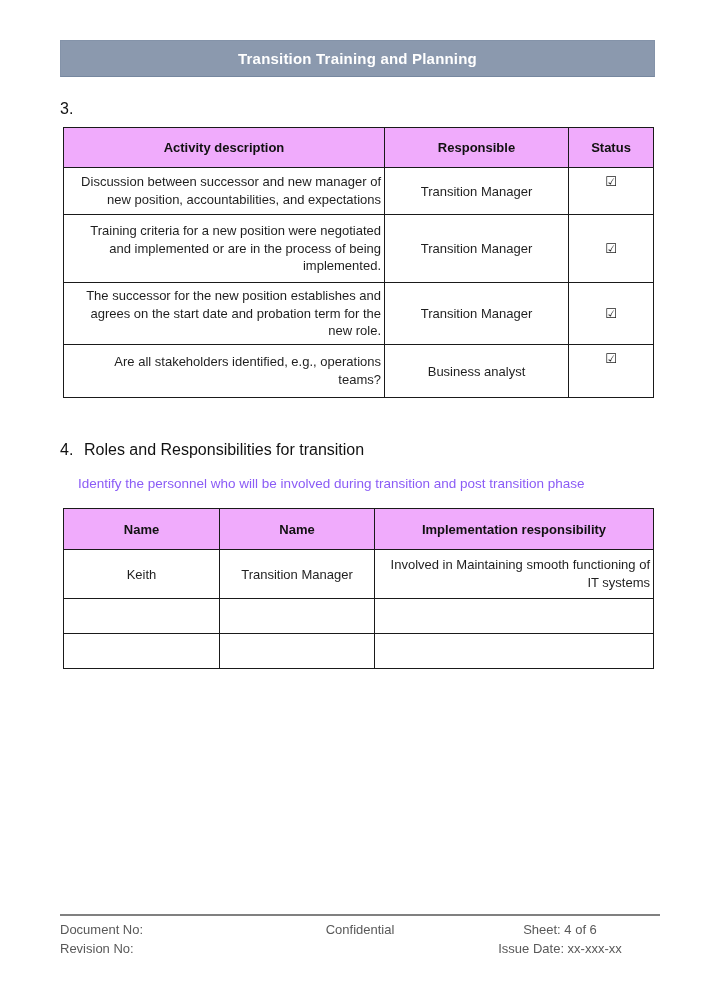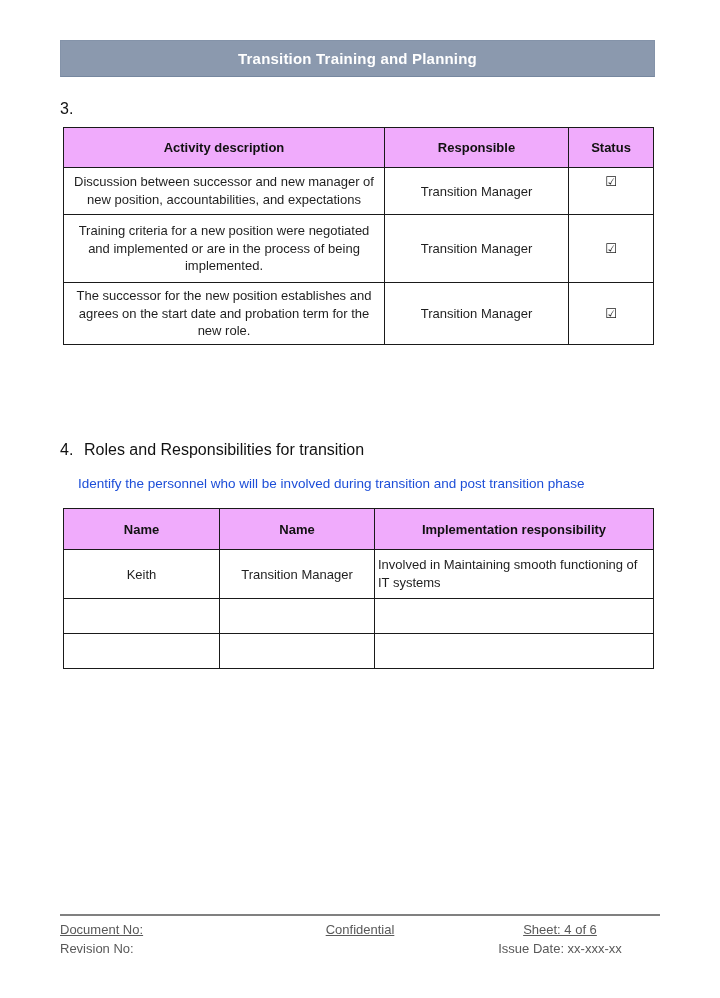--- a/index.html
+++ b/index.html
@@ -39,21 +39,21 @@
     color: #111111;
     display: flex;
   }
   .section-heading .num { width: 24px; }
   #section3-heading { top: 100px; }
   #section4-heading { top: 441px; }
   .section-sub {
     position: absolute;
     left: 78px; top: 476px;
     font-size: 13.5px;
-    color: #1d4ed8;
+    color: #8b5cf6;
   }
 
   
   table {
     border-collapse: collapse;
     table-layout: fixed;
     position: absolute;
     left: 63px;
     width: 590px;
   }
@@ -69,33 +69,33 @@
   th {
     background: #f0abfc;
     font-weight: bold;
     text-align: center;
     vertical-align: middle;
     color: #111111;
   }
   #activity-table th { height: 40px; }
   #roles-table th { height: 41px; }
 
-  #activity-table td.activity { text-align: center; vertical-align: middle; line-height: 1.35; }
+  #activity-table td.activity { text-align: right; vertical-align: middle; line-height: 1.35; }
   #activity-table tr.r4 td.activity { padding-left: 22px; }
   #activity-table td.responsible { text-align: center; vertical-align: middle; }
   #activity-table td.status { text-align: center; vertical-align: middle; }
   #activity-table tr.r1 td.status, #activity-table tr.r4 td.status { vertical-align: top; padding-top: 6px; }
   #activity-table tr.r1 { height: 47px; }
   #activity-table tr.r2 { height: 68px; }
   #activity-table tr.r3 { height: 62px; }
   #activity-table tr.r4 { height: 53px; }
 
   #roles-table td { vertical-align: middle; }
   #roles-table td.name, #roles-table td.role { text-align: center; }
-  #roles-table td.responsibility { text-align: left; line-height: 1.35; margin-left: 43px; }
+  #roles-table td.responsibility { text-align: right; line-height: 1.35; margin-left: 43px; }
   #roles-table tr.r1 { height: 49px; }
   #roles-table tr.r2 { height: 35px; }
   #roles-table tr.r3 { height: 35px; }
 
   .checkbox {
     font-family: "DejaVu Sans", sans-serif;
     font-size: 13px;
     color: #1a1a1a;
   }
 
@@ -109,21 +109,21 @@
     font-size: 13px;
   }
   .footer-row {
     display: flex;
     justify-content: space-between;
     line-height: 19px;
   }
   .footer-row .left   { width: 200px; text-align: left; }
   .footer-row .center { width: 200px; text-align: center; }
   .footer-row .right  { width: 200px; text-align: center; }
-  .footer-row.first { margin-top: 4px; text-decoration: underline; }
+  .footer-row.first { margin-top: 4px; }
 </style>
 </head>
 <body>
 
 <div class="page">
 
   <div class="banner">
     <span class="banner-title">Transition Training and Planning</span>
   </div>
 
@@ -151,20 +151,25 @@
     <tr class="r2">
       <td class="activity">Training criteria for a new position were negotiated and implemented or are in the process of being implemented.</td>
       <td class="responsible">Transition Manager</td>
       <td class="status"><span class="checkbox">☑</span></td>
     </tr>
     <tr class="r3">
       <td class="activity">The successor for the new position establishes and agrees on the start date and probation term for the new role.</td>
       <td class="responsible">Transition Manager</td>
       <td class="status"><span class="checkbox">☑</span></td>
     </tr>
+    <tr class="r4">
+      <td class="activity">Are all stakeholders identified, e.g., operations teams?</td>
+      <td class="responsible">Business analyst</td>
+      <td class="status"><span class="checkbox">☑</span></td>
+    </tr>
   </tbody>
     </table>
 
   <div class="section-heading" id="section4-heading">
     <span class="num">4.</span>
     <span>Roles and Responsibilities for transition</span>
   </div>
 
   <div class="section-sub">Identify the personnel who will be involved during transition and post transition phase</div>
 

